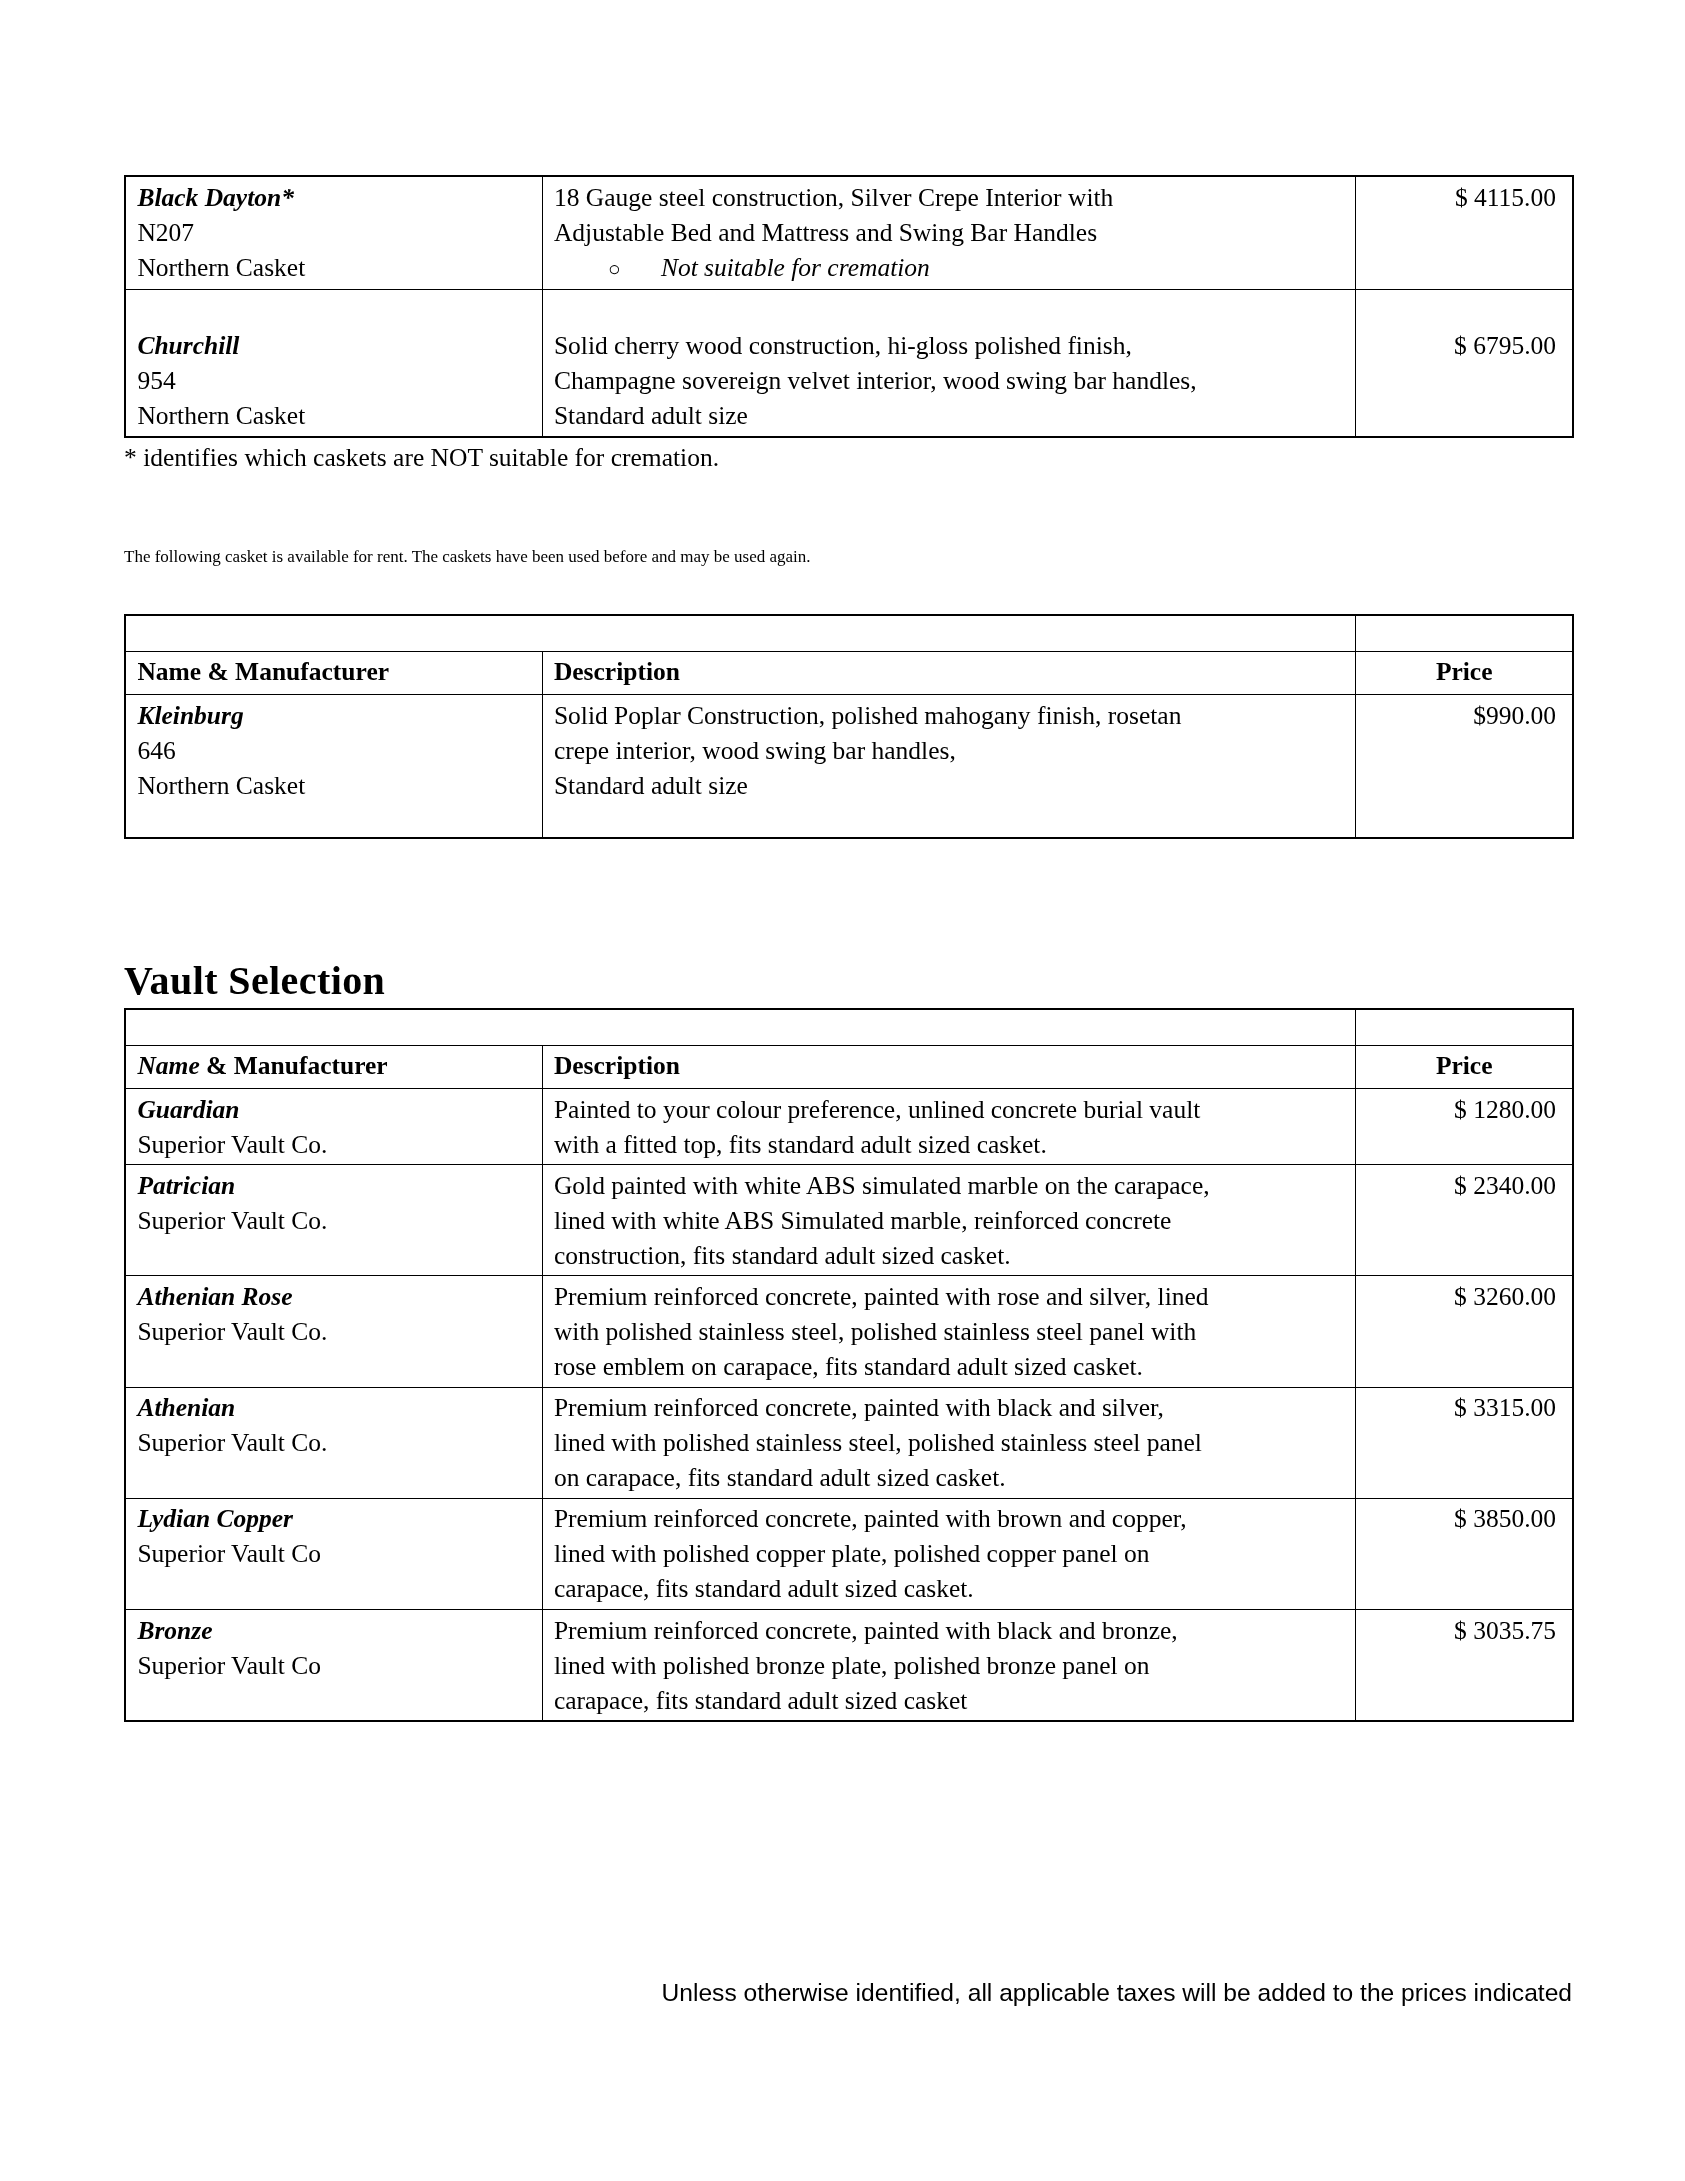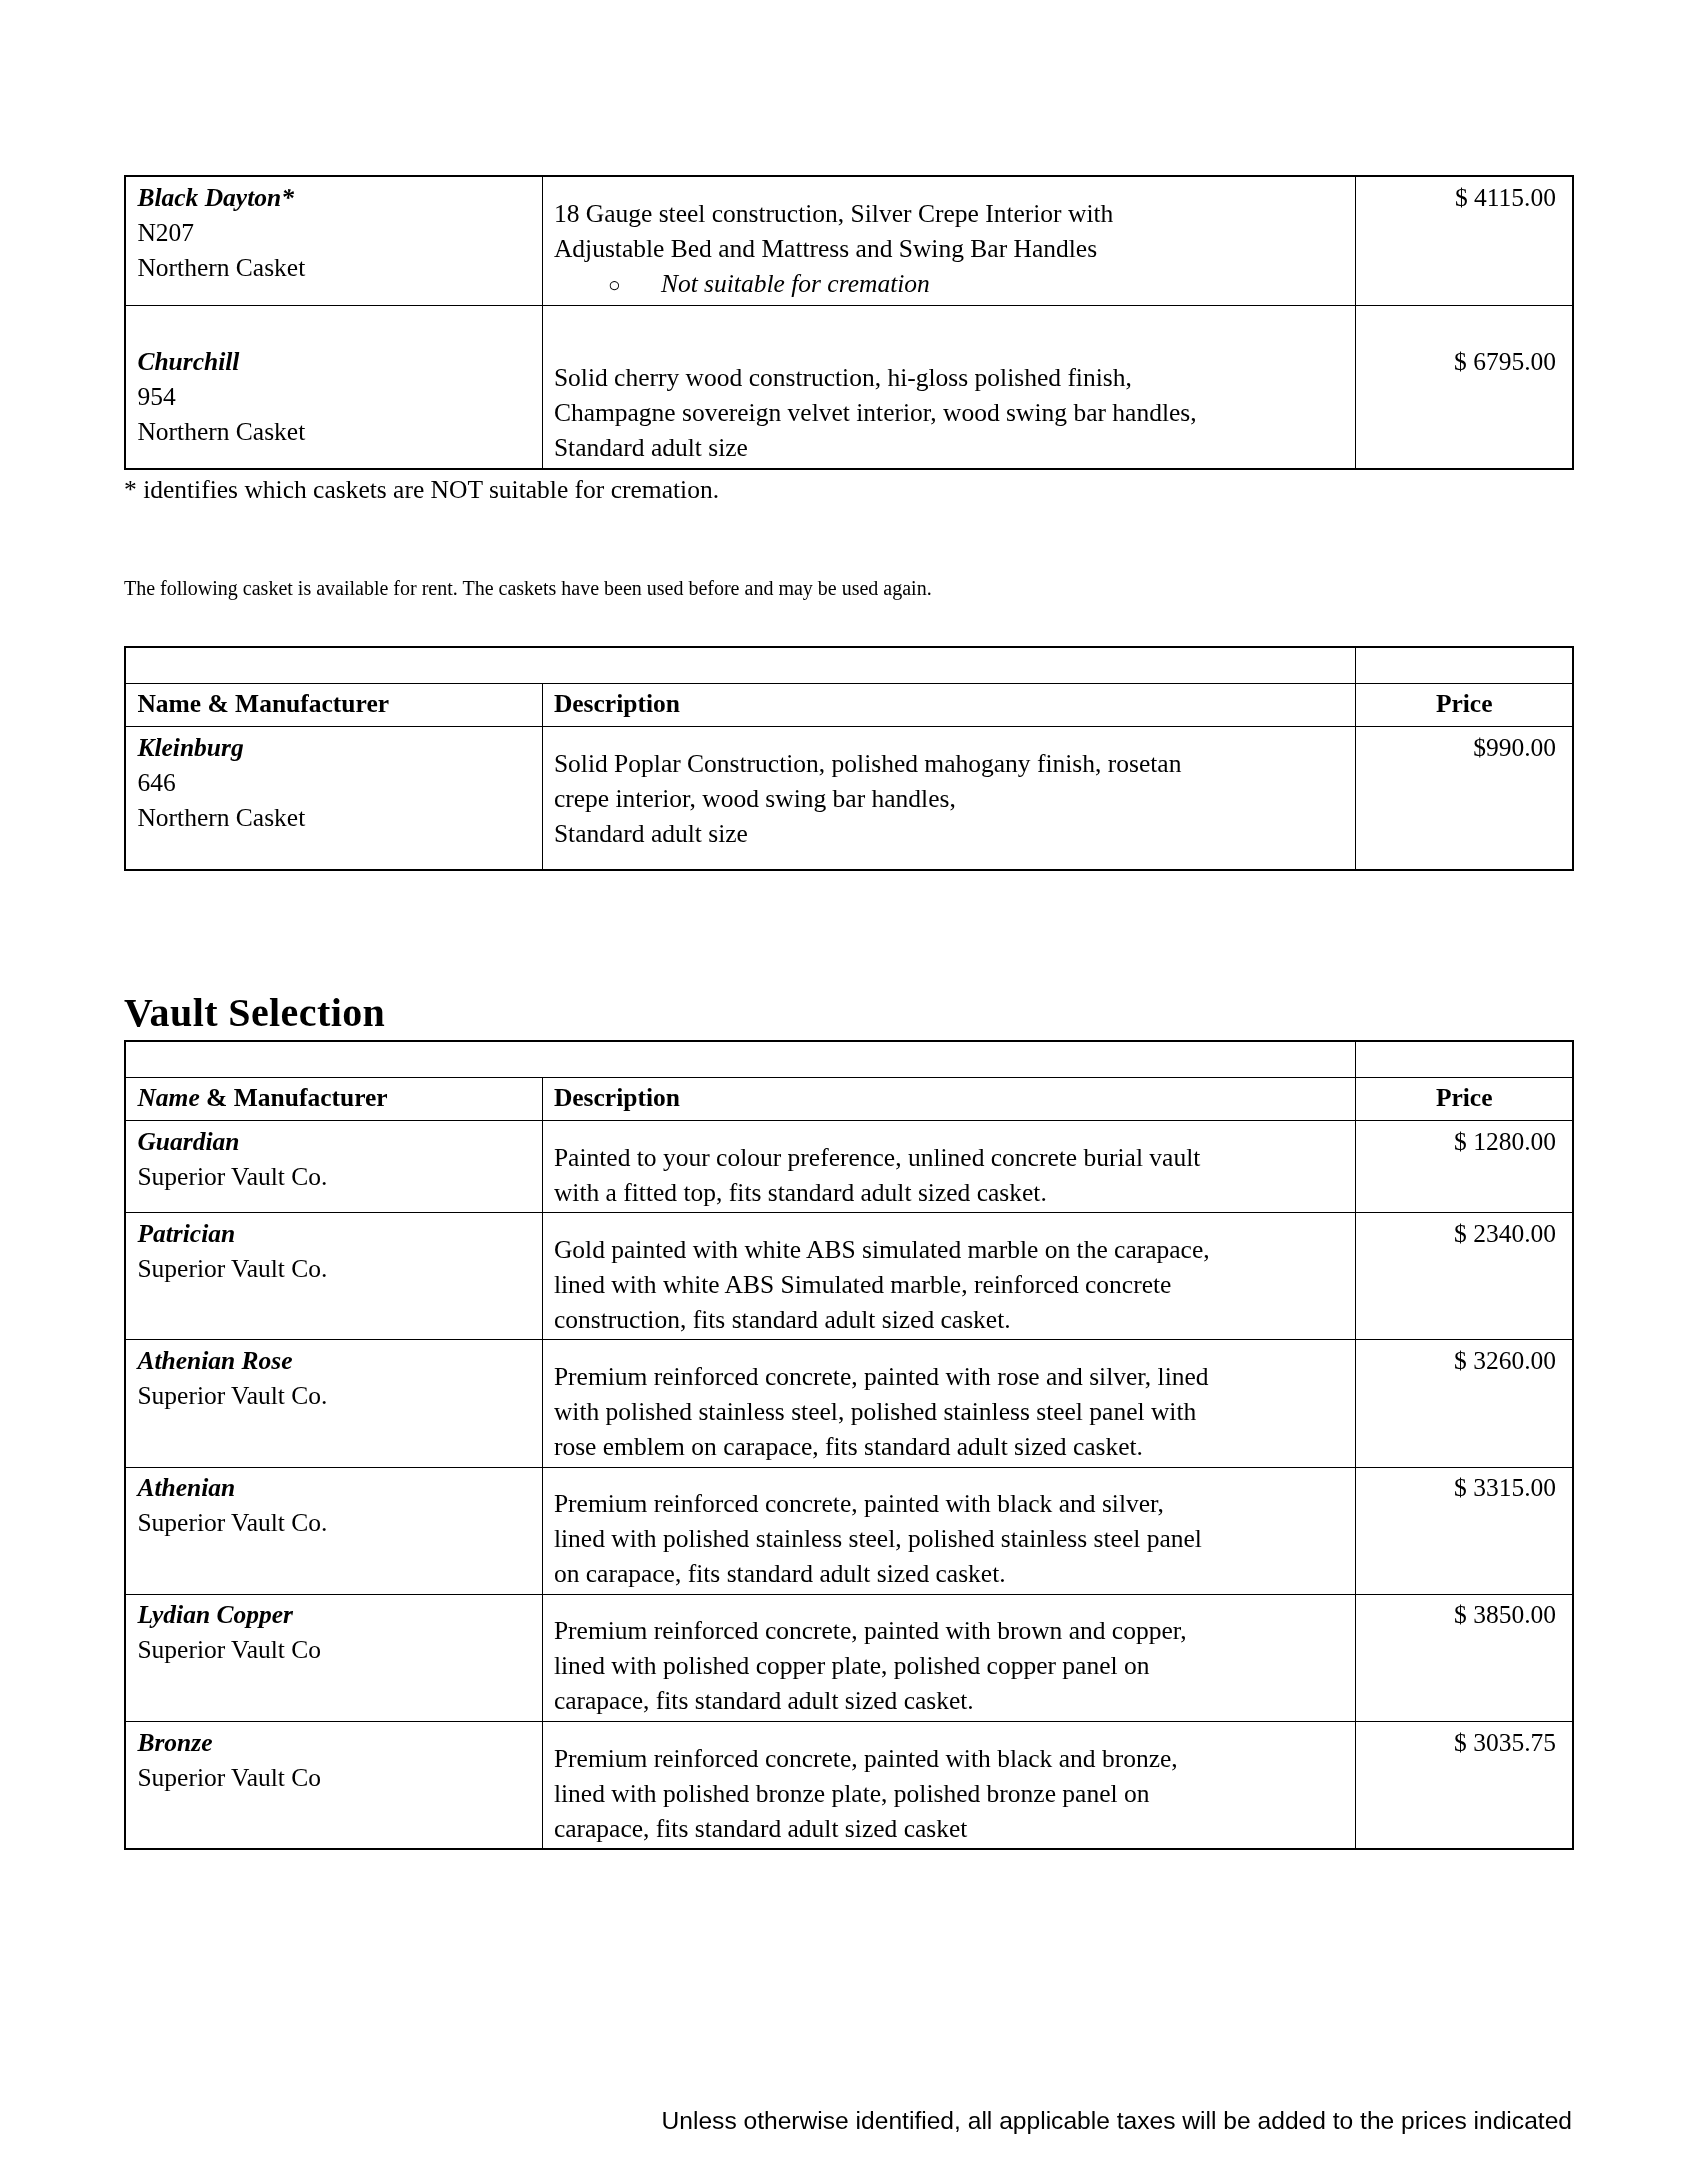--- a/index.html
+++ b/index.html
@@ -50,21 +50,21 @@
     border-bottom: 5.3px double #000;
   }
   .header-row td { height: 37px; }
   .header-row .hdr { font-weight: bold; }
   .hdr-italic { font-style: italic; margin-top: 28px; }
 
   .model-name {
     font-weight: bold;
     font-style: italic;
   }
-  .desc-text { white-space: pre-line; margin-top: 16px; }
+  .desc-text { white-space: pre-line; }
 
   .price-cell {
     text-align: right;
     padding-right: 16px !important;
   }
   .price-hdr {
     text-align: center;
     margin-left: 27px;
   }
 
@@ -80,21 +80,21 @@
   .bullet-text { font-style: italic; }
 
   
   .footnote {
     margin: 1.8px 0 0 0;
     font-size: 25.5px;
     line-height: 35px;
   }
   .intro {
     margin: 64px 0 0 0;
-    font-size: 20px;
+    font-size: 17px;
     line-height: 35px;
   }
   .rental { margin-top: 40px; }
   .vault-heading {
     margin: 119px 0 0 0;
     font-size: 40px;
     line-height: 46px;
     font-weight: bold;
     letter-spacing: 0.4px;
   }

